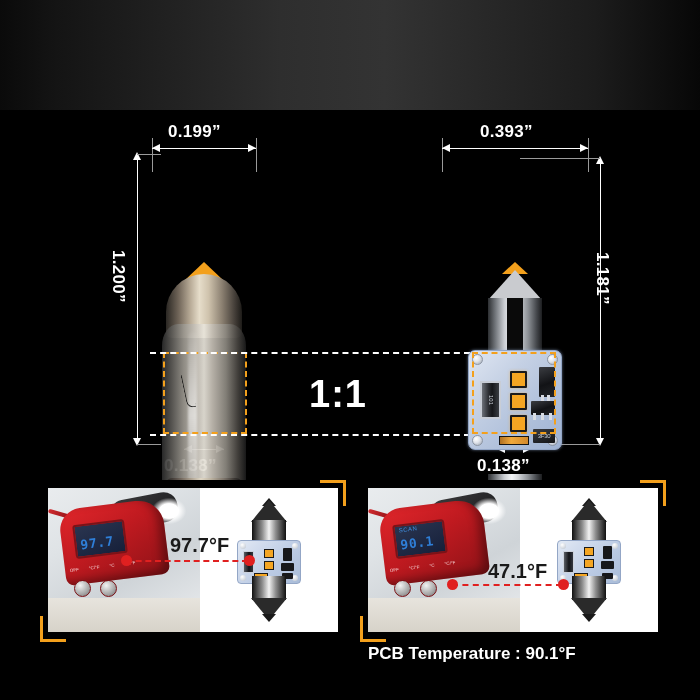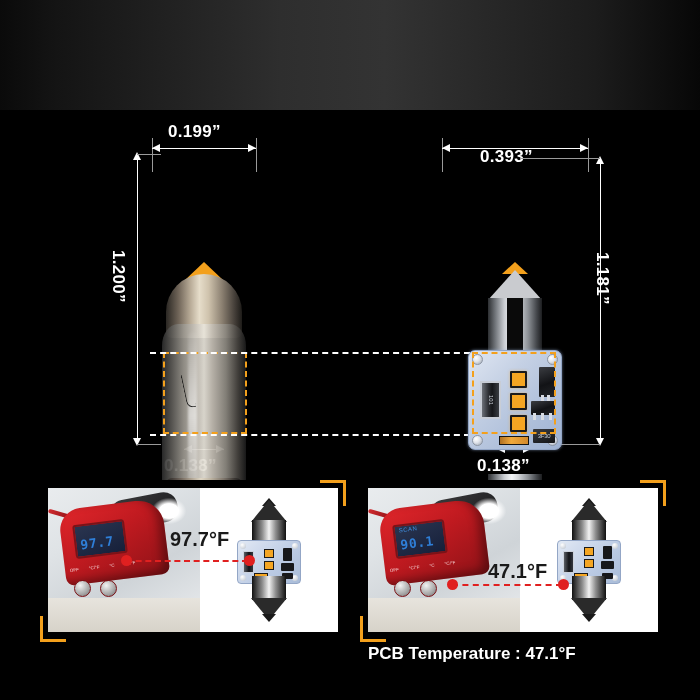--- a/index.html
+++ b/index.html
@@ -265,27 +265,28 @@
     <div class="hal-filament"></div>
     <div class="hal-cap-bot"></div>
     <div class="hal-tip-bot"></div>
   </div>
 
   <div class="dashbox" style="left:163px; top:242px; width:84px; height:82px;"></div>
 
   <div class="whiteline" style="left:150px; top:242px; width:320px;"></div>
   <div class="whiteline" style="left:150px; top:324px; width:320px;"></div>
 
+  <div class="ratio">1:1</div>
 
   <div class="ext ext-v" style="left:442px; top:28px; height:34px;"></div>
   <div class="ext ext-v" style="left:588px; top:28px; height:34px;"></div>
   <div class="dimline dim-h" style="left:442px; top:38px; width:146px;"></div>
   <div class="arrowL" style="left:442px; top:34px;"></div>
   <div class="arrowR" style="left:580px; top:34px;"></div>
-  <div class="dimtext" style="left:480px; top:12px;margin-top:25px;">0.393”</div>
+  <div class="dimtext" style="left:480px; top:12px;">0.393”</div>
 
   <div class="dimline dim-v" style="left:600px; top:48px; height:286px;"></div>
   <div class="arrowU" style="left:596px; top:46px;"></div>
   <div class="arrowD" style="left:596px; top:328px;"></div>
   <div class="ext ext-h" style="left:520px; top:48px; width:80px;"></div>
   <div class="ext ext-h" style="left:520px; top:334px; width:80px;"></div>
   <div class="dimtext vert" style="left:612px; top:142px;">1.181”</div>
 
   <div class="dimline dim-h" style="left:497px; top:339px; width:34px;"></div>
   <div class="arrowL" style="left:497px; top:335px;"></div>
@@ -381,21 +382,21 @@
           </div>
           <div class="mini-shaft b"></div>
           <div class="mini-cone b"></div>
           <div class="mini-tip b"></div>
         </div>
       </div>
 
       <div class="redline" style="left:78px; top:72px; width:122px;"></div>
       <div class="dotred" style="left:73px; top:67px;"></div>
       <div class="dotred" style="left:196px; top:67px;"></div>
-      <div class="tempvalue" style="left:122px; top:40px;">97.7°F</div>
+      <div class="tempvalue" style="left:122px; top:46px;">97.7°F</div>
     </div>
 
   </div>
 
   <div class="panel right">
     <div class="bracket br-tr" style="right:-8px; top:0px; width:26px; height:26px;"></div>
     <div class="bracket br-bl" style="left:-8px; bottom:-10px; width:26px; height:26px;"></div>
 
     <div class="photo">
       <div class="photo-gun">
@@ -441,16 +442,16 @@
           <div class="mini-tip b"></div>
         </div>
       </div>
 
       <div class="redline" style="left:84px; top:96px; width:110px;"></div>
       <div class="dotred" style="left:79px; top:91px;"></div>
       <div class="dotred" style="left:190px; top:91px;"></div>
       <div class="tempvalue" style="left:120px; top:72px;">47.1°F</div>
     </div>
 
-    <div class="caption" style="left:0px; top:164px;">PCB Temperature : 47.1°F</div>
+    <div class="caption" style="left:0px; top:164px;">PCB Temperature : 90.1°F</div>
   </div>
 
 </div>
 
 </body></html>

